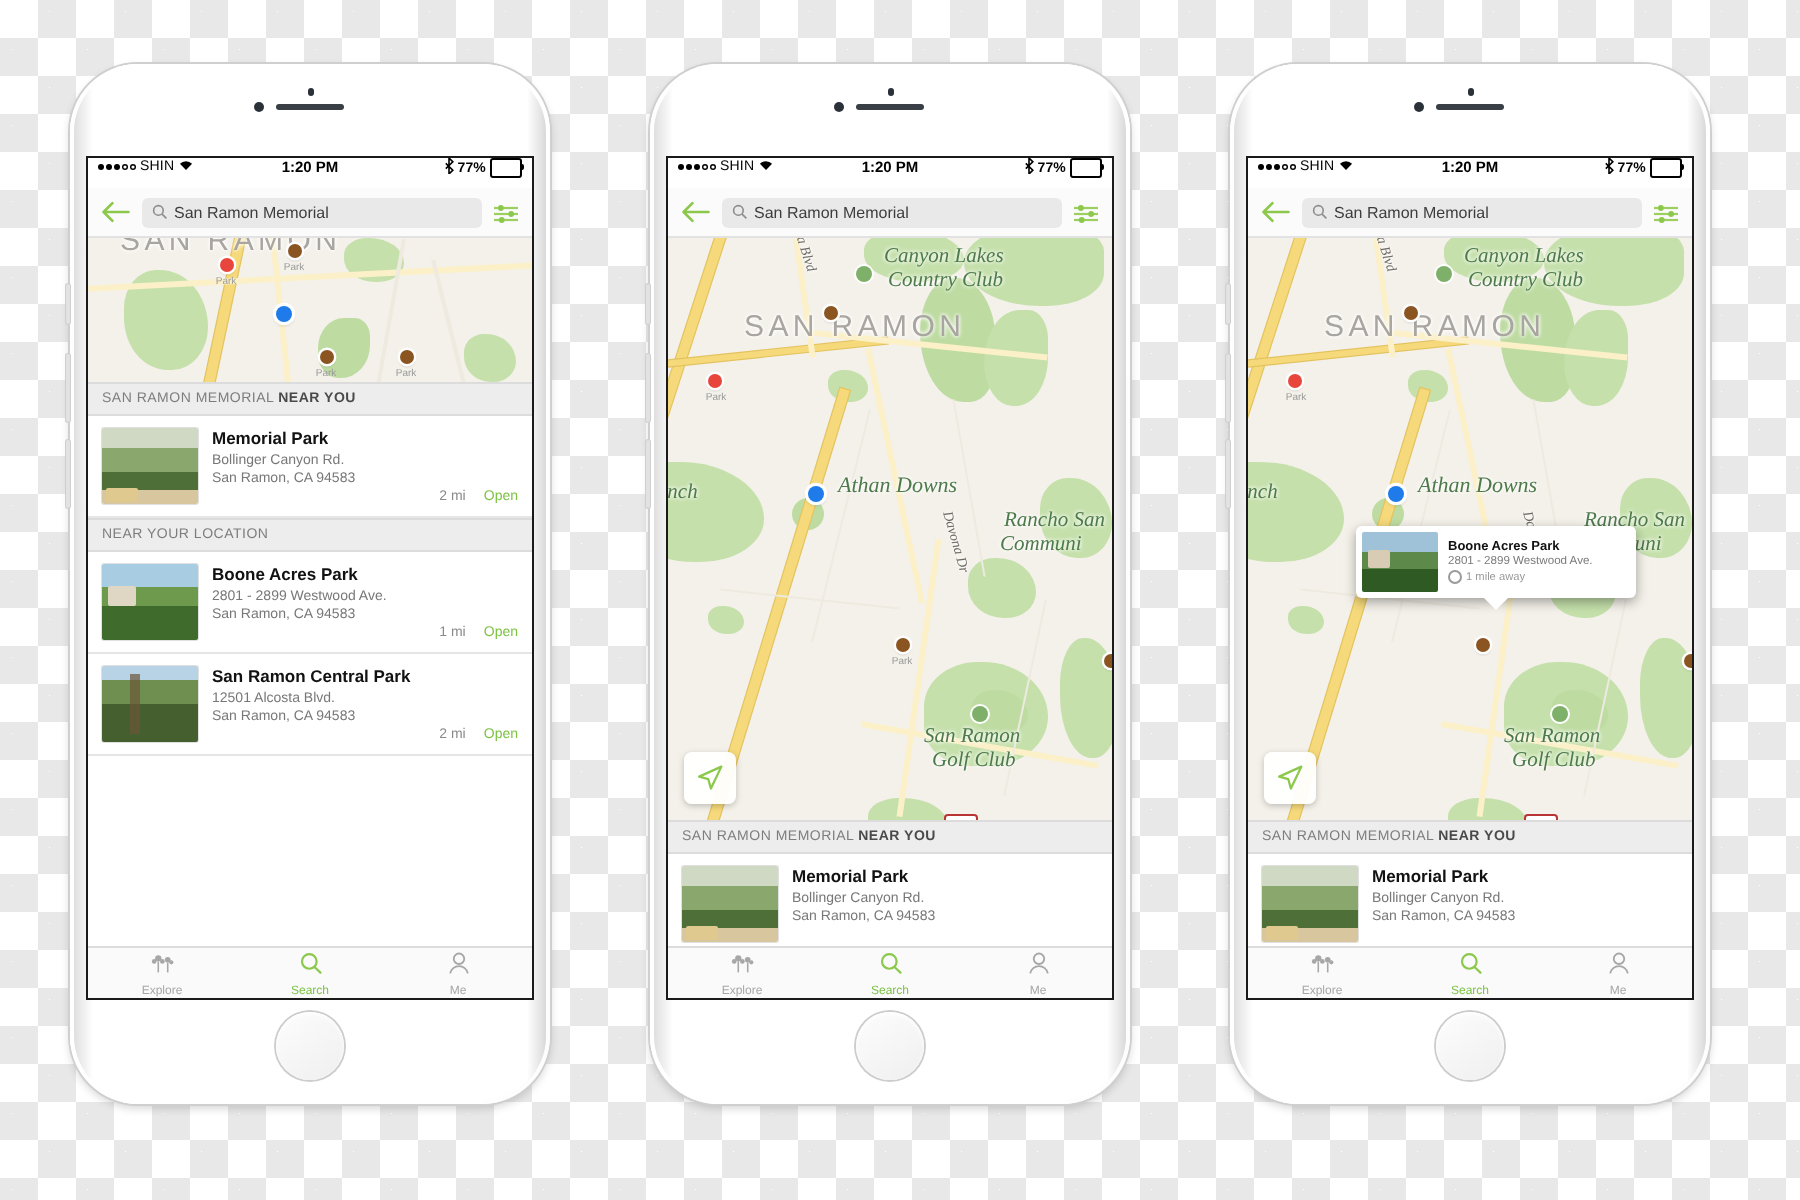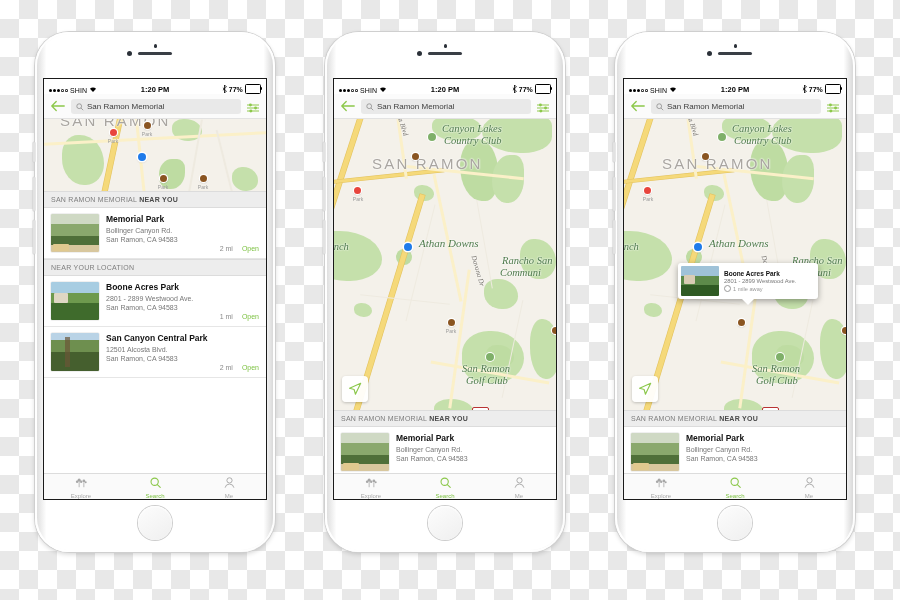--- a/index.html
+++ b/index.html
@@ -64,21 +64,21 @@
   
   .screen{
     position:absolute;top:46px;left:8px;right:8px;height:420px;
     background:#fff;overflow:hidden;
     border:1.5px solid #1a1a1a;
     display:flex;flex-direction:column;
   }
 
   
   .statusbar{
-    height:15px;flex:0 0 15px;display:flex;align-items:flex-end;
+    height:15px;flex:0 0 15px;display:flex;align-items:flex-start;
     padding:0 5px;font-size:7.5px;color:#000;background:#fff;
     position:relative;
   }
   .sb-left{display:flex;align-items:center;gap:2px;}
   .dots{display:flex;gap:1px;align-items:center;}
   .dot{width:3px;height:3px;border-radius:50%;background:#000;}
   .dot.hollow{background:transparent;box-shadow:inset 0 0 0 .7px #000;}
   .carrier{font-size:7px;letter-spacing:.1px;}
   .wifi{font-size:7px;}
   .sb-time{
@@ -358,21 +358,21 @@
           </div>
           <div class="r-foot">
             <span class="r-dist">1 mi</span>
             <span class="r-open">Open</span>
           </div>
         </div>
 
         <div class="row">
           <div class="thumb th-c"></div>
           <div class="r-body">
-            <div class="r-title">San Canyon Central Park</div>
+            <div class="r-title">San Ramon Central Park</div>
             <div class="r-addr">12501 Alcosta Blvd.</div>
             <div class="r-addr">San Ramon, CA 94583</div>
           </div>
           <div class="r-foot">
             <span class="r-dist">2 mi</span>
             <span class="r-open">Open</span>
           </div>
         </div>
 
       </div>

